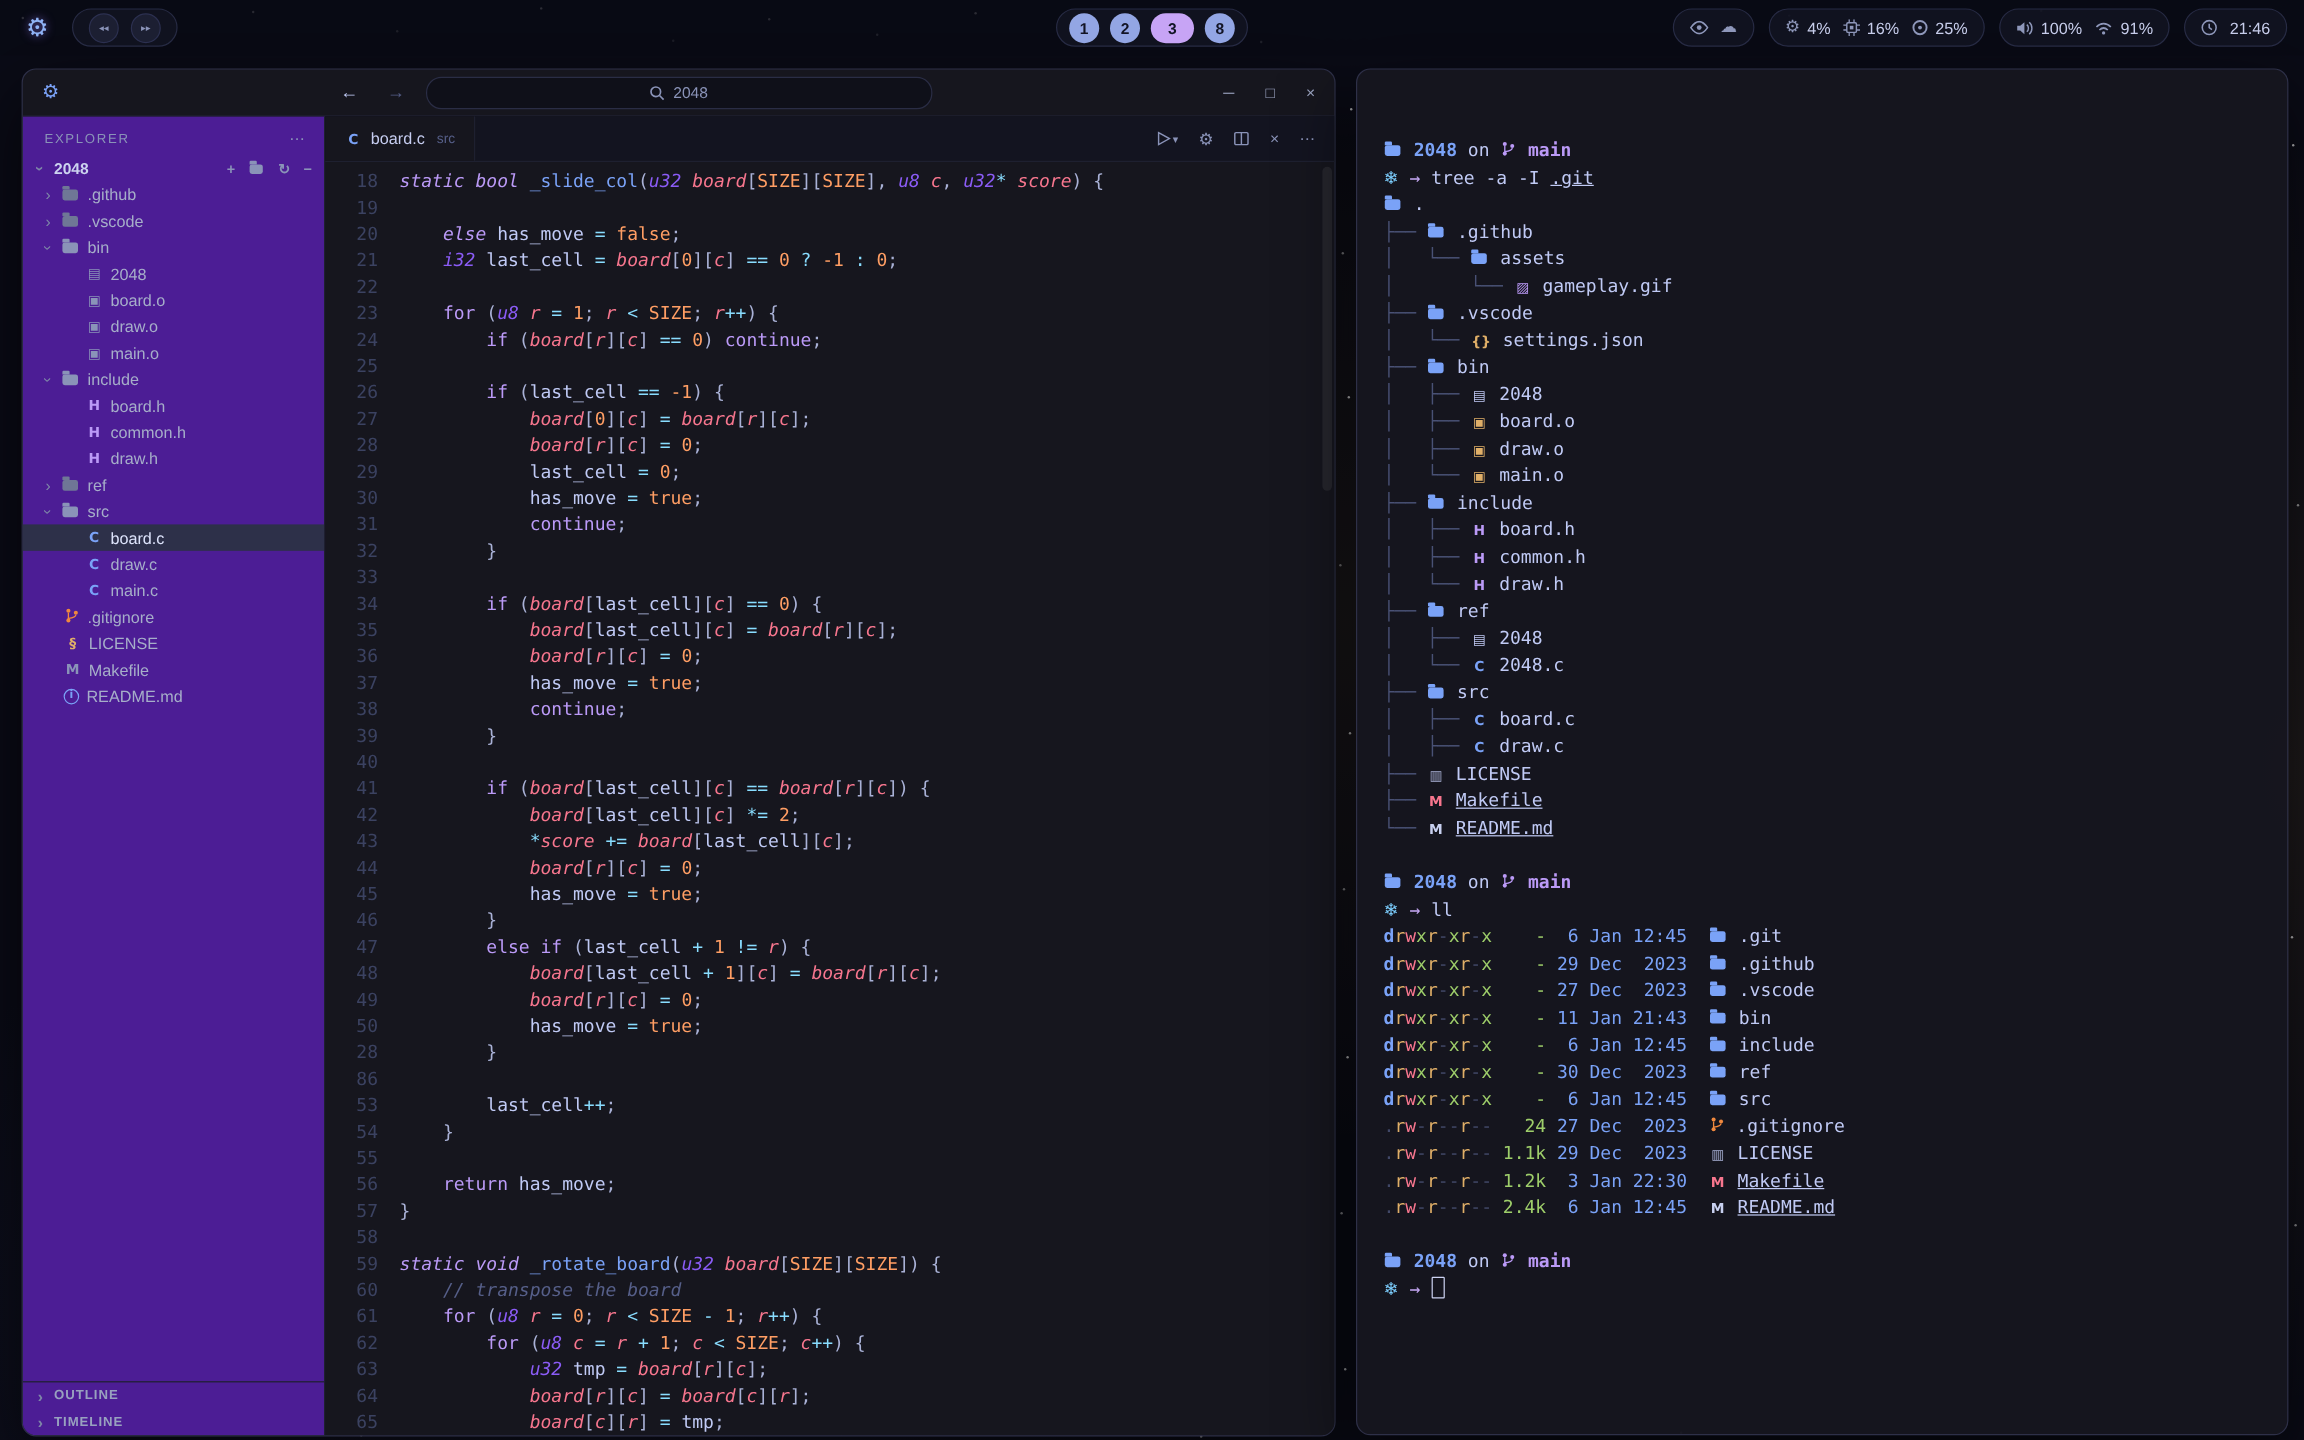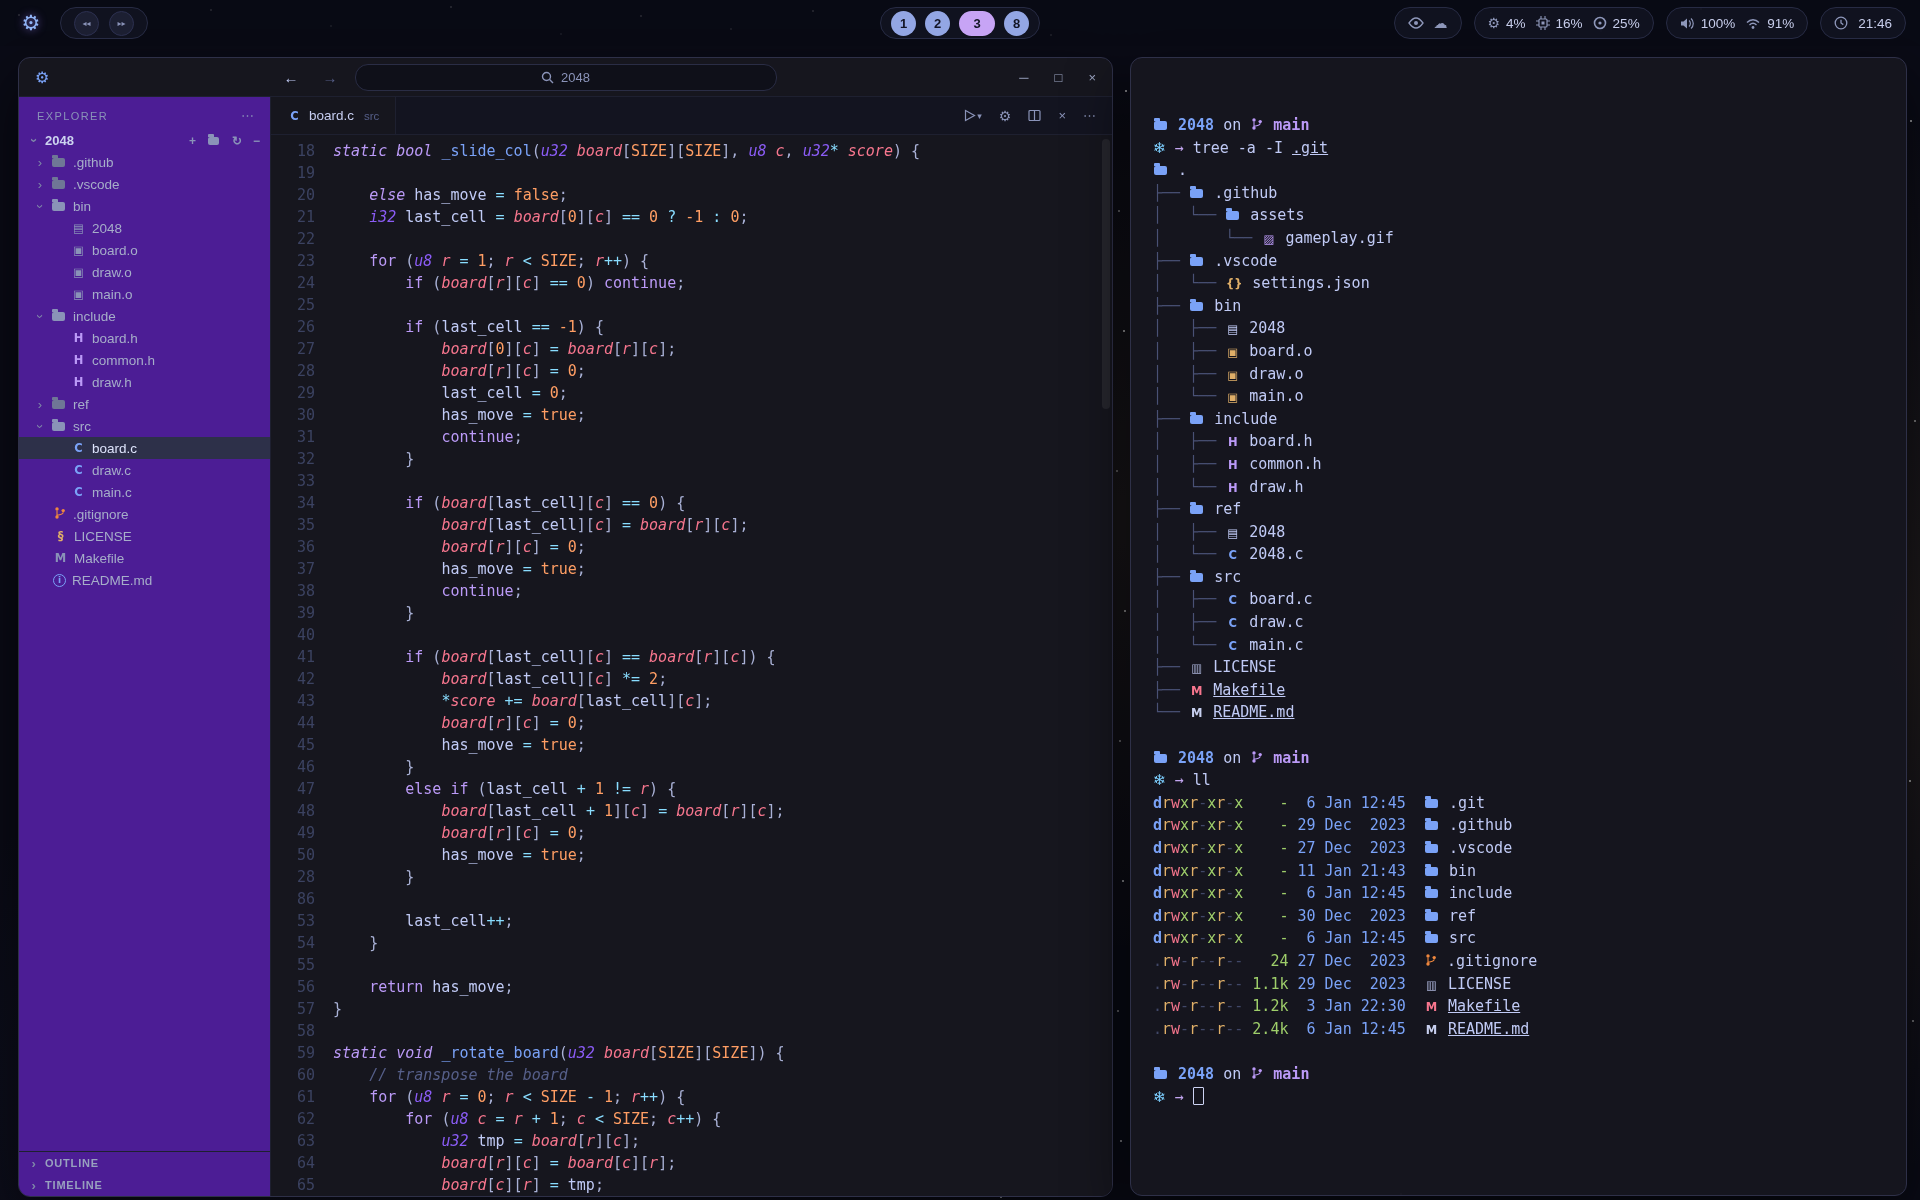--- a/index.html
+++ b/index.html
@@ -469,21 +469,20 @@
       <div class="t-line"><span class="s-tr">├── </span><span class="fold" style="background:#7aa2f7"></span><span class="s-fg"> include</span></div>
       <div class="t-line"><span class="s-tr">│   ├── </span><span class="lt" style="color:#bb9af7">H</span><span class="s-fg"> board.h</span></div>
       <div class="t-line"><span class="s-tr">│   ├── </span><span class="lt" style="color:#bb9af7">H</span><span class="s-fg"> common.h</span></div>
       <div class="t-line"><span class="s-tr">│   └── </span><span class="lt" style="color:#bb9af7">H</span><span class="s-fg"> draw.h</span></div>
       <div class="t-line"><span class="s-tr">├── </span><span class="fold" style="background:#7aa2f7"></span><span class="s-fg"> ref</span></div>
       <div class="t-line"><span class="s-tr">│   ├── </span><span class="lt" style="color:#c0caf5">▤</span><span class="s-fg"> 2048</span></div>
       <div class="t-line"><span class="s-tr">│   └── </span><span class="lt" style="color:#7aa2f7">C</span><span class="s-fg"> 2048.c</span></div>
       <div class="t-line"><span class="s-tr">├── </span><span class="fold" style="background:#7aa2f7"></span><span class="s-fg"> src</span></div>
       <div class="t-line"><span class="s-tr">│   ├── </span><span class="lt" style="color:#7aa2f7">C</span><span class="s-fg"> board.c</span></div>
       <div class="t-line"><span class="s-tr">│   ├── </span><span class="lt" style="color:#7aa2f7">C</span><span class="s-fg"> draw.c</span></div>
-      <div class="t-line"><span class="s-tr">│   └── </span><span class="lt" style="color:#7aa2f7">C</span><span class="s-fg"> main.c</span></div>
       <div class="t-line"><span class="s-tr">├── </span><span class="lt" style="color:#a9b1d6">▥</span><span class="s-fg"> LICENSE</span></div>
       <div class="t-line"><span class="s-tr">├── </span><span class="lt" style="color:#f7768e">M</span><span class="s-fg"> </span><span class="s-fgu">Makefile</span></div>
       <div class="t-line"><span class="s-tr">└── </span><span class="lt" style="color:#c8d0f0">M</span><span class="s-fg"> </span><span class="s-fgu">README.md</span></div>
       <div class="t-line"></div>
       <div class="t-line"><span class="fold" style="background:#7aa2f7"></span><span class="s-dir"> 2048 </span><span class="s-fg">on </span><span class="svgi" style="color:#bb9af7"><svg width="12" height="14" viewBox="0 0 12 14">
             <circle cx="3" cy="3" r="1.7" fill="currentColor"></circle>
             <circle cx="3" cy="11" r="1.7" fill="currentColor"></circle>
             <circle cx="9.2" cy="4.6" r="1.7" fill="currentColor"></circle>
             <path d="M3 4.7v6.3 M9.2 6.3c0 2.2-2.6 2.6-6.2 3" stroke="currentColor" stroke-width="1.1" fill="none"></path>
           </svg></span><span class="s-branch"> main</span></div>

